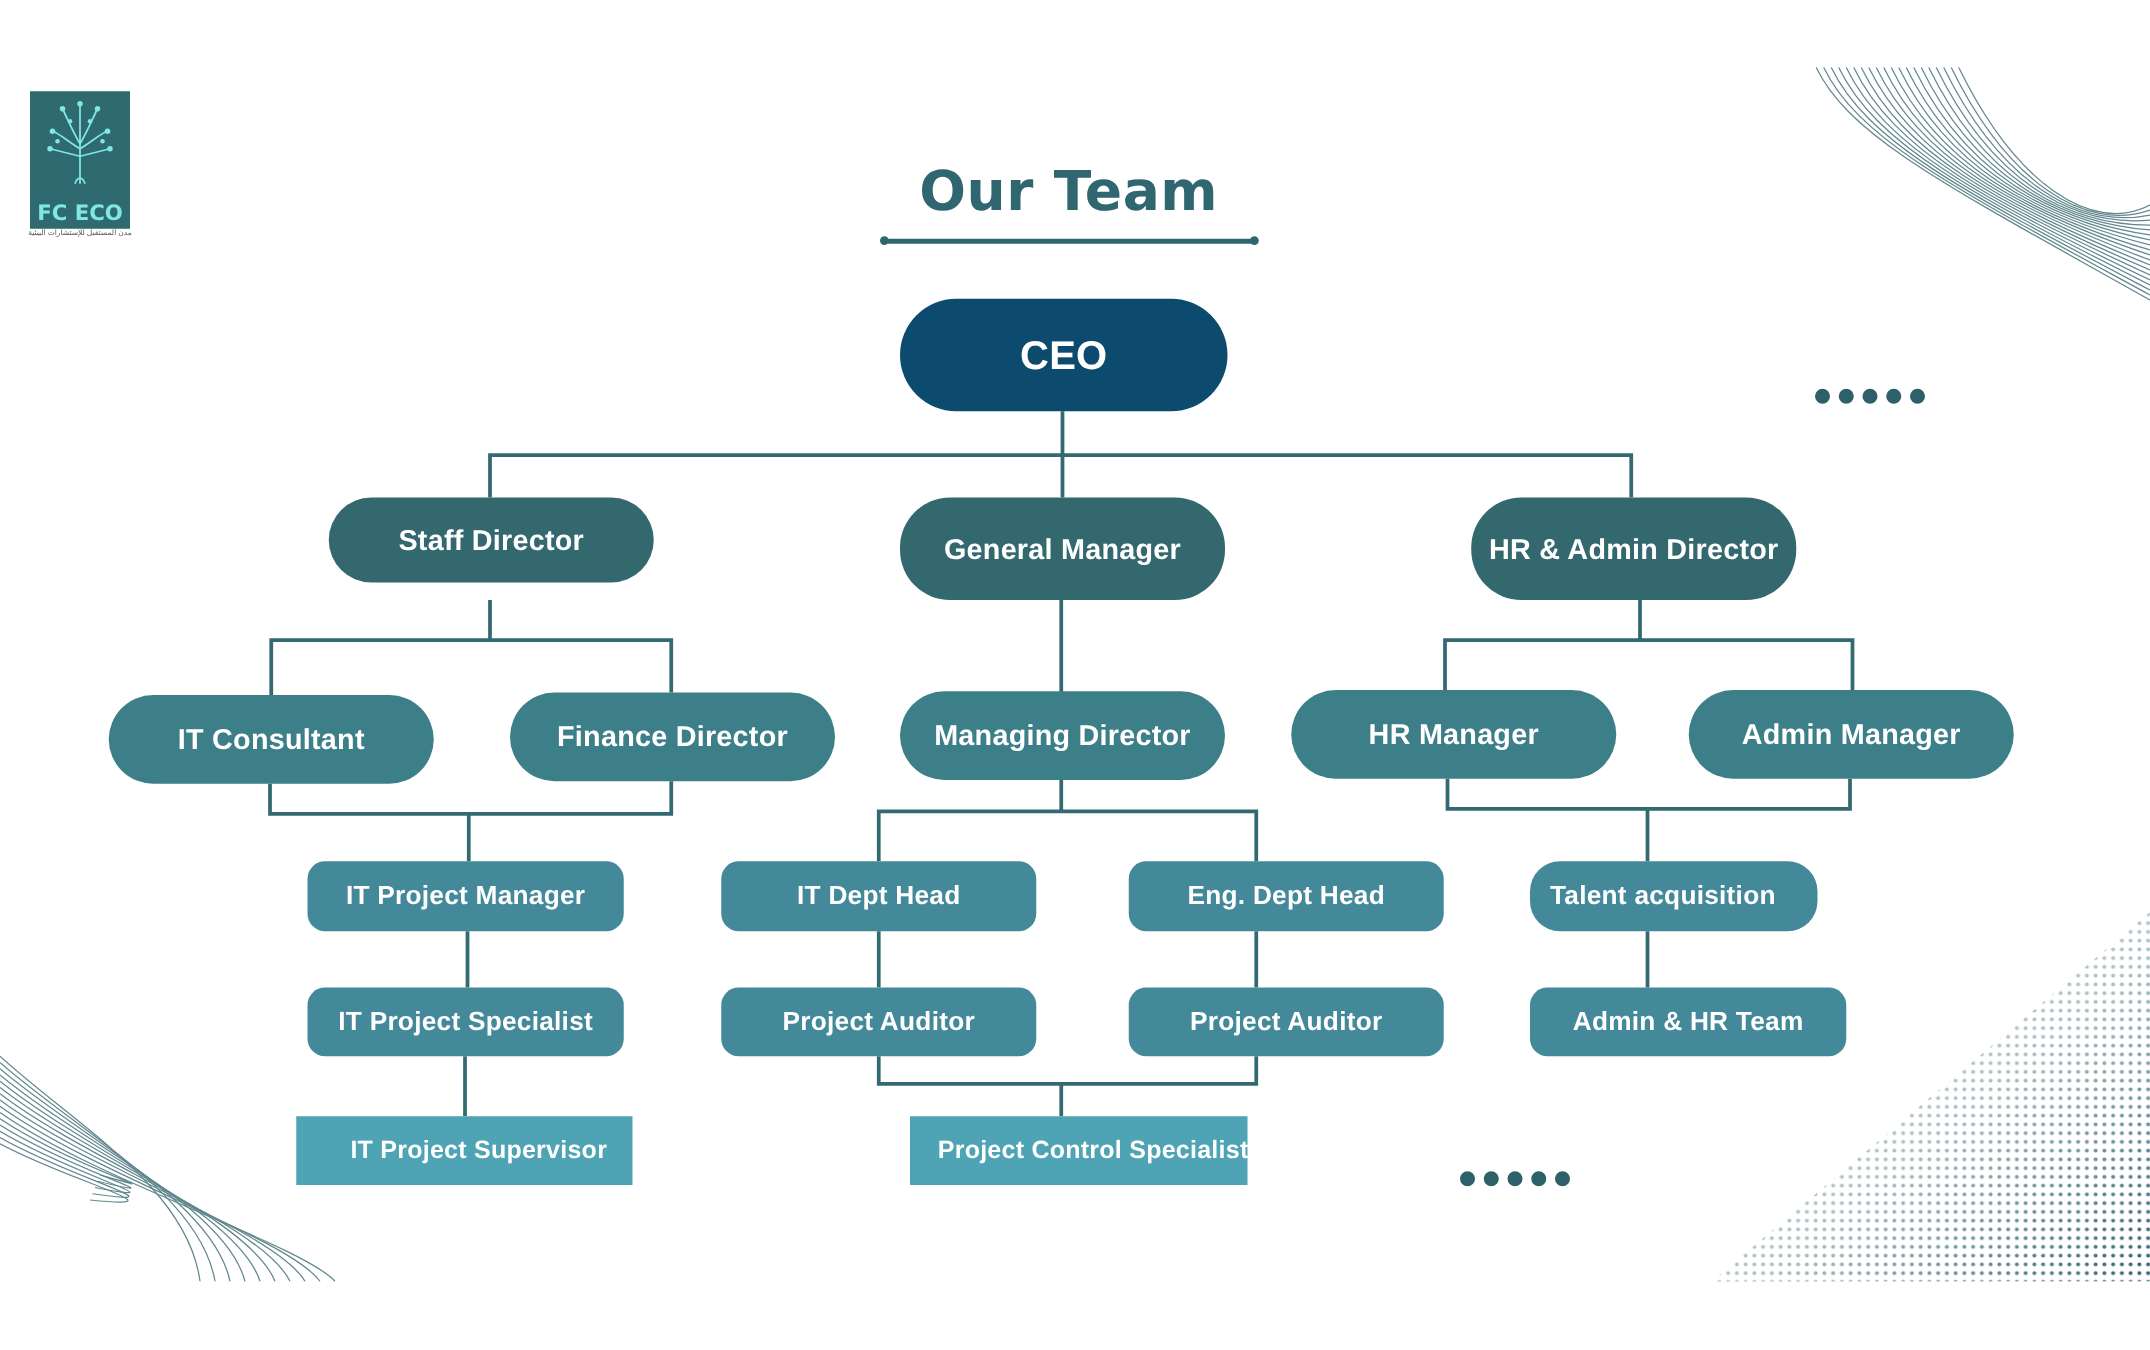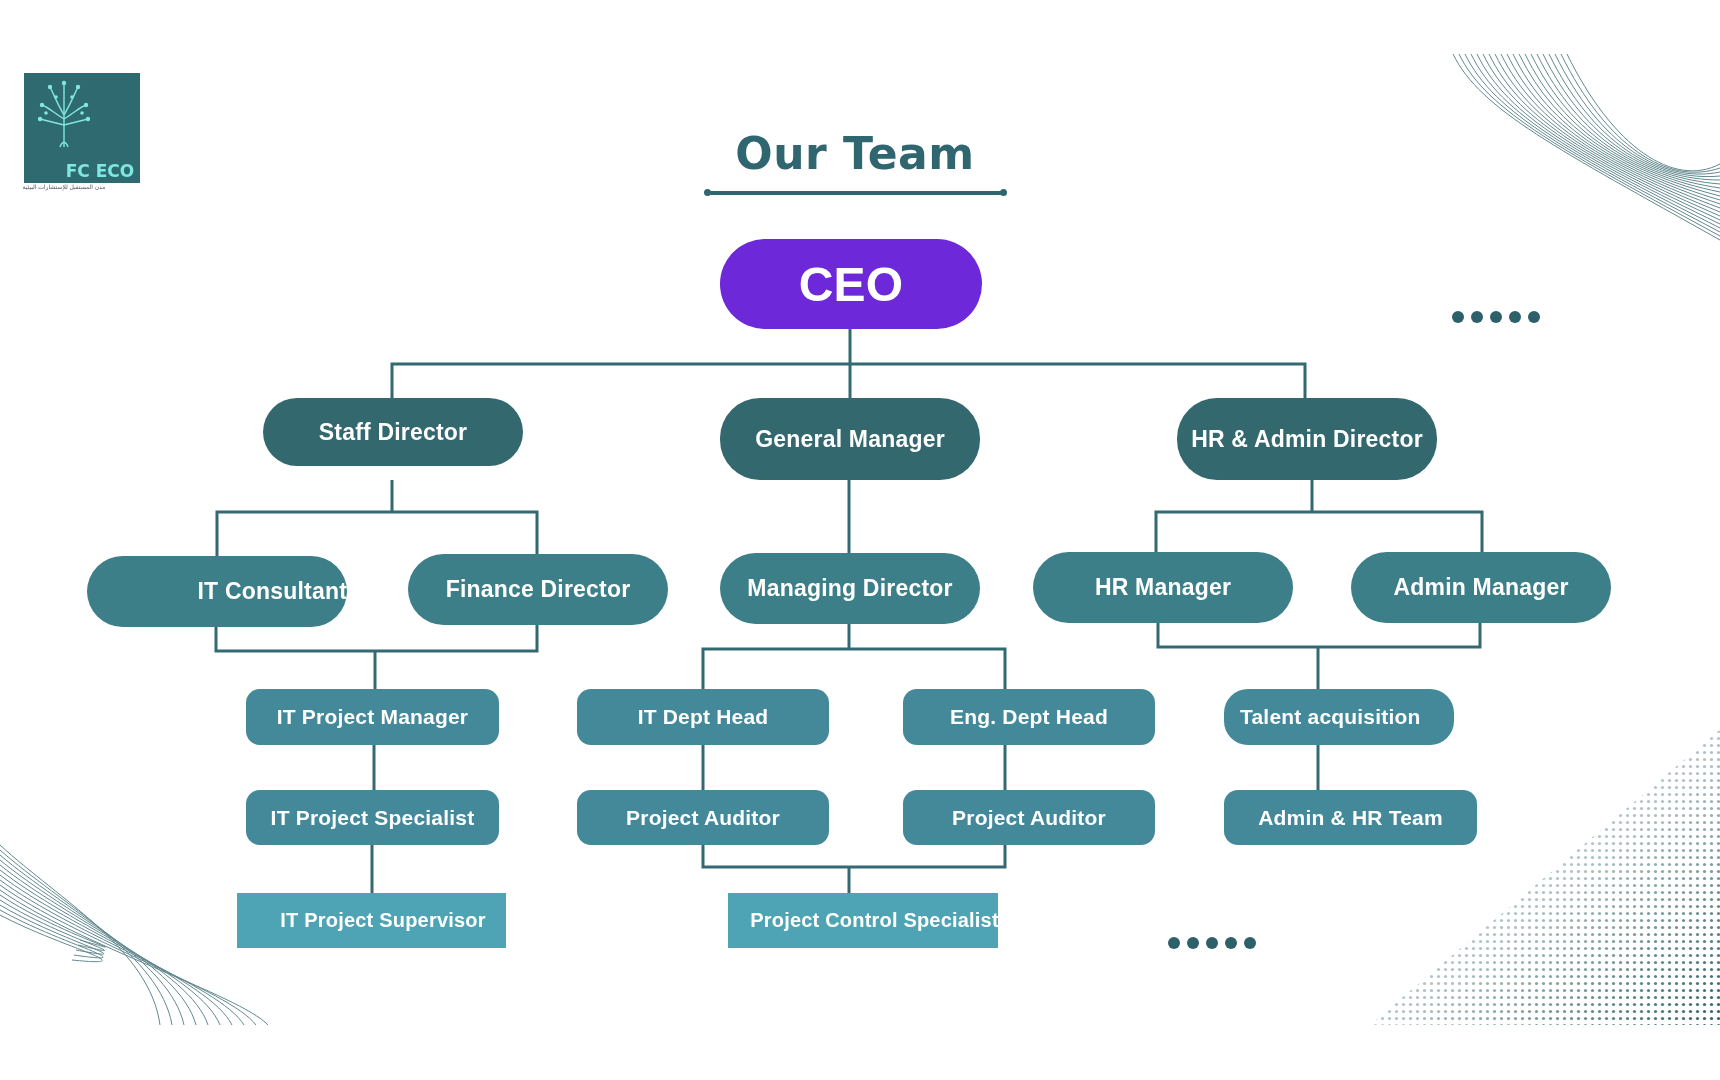--- a/index.html
+++ b/index.html
@@ -10,40 +10,40 @@
   }
   .layer { position: absolute; left: 0; top: 0; width: 1720px; height: 1080px; }
   .node {
     position: absolute; display: flex; align-items: center; justify-content: center;
     color: #ffffff; font-weight: bold; box-sizing: border-box; white-space: nowrap;
     letter-spacing: 0.2px;
   }
   .pill { border-radius: 40px; }
   .round { border-radius: 14px; }
   .rect { border-radius: 0; }
-  .lvl0 { background: #6d28d9; font-size: 48px; }
+  .lvl0 { background: #0c4a6e; font-size: 32px; }
   .lvl1 { background: #33686e; font-size: 23px; }
   .lvl2 { background: #3d7f88; font-size: 23px; }
   .lvl3 { background: #43899a; font-size: 21px; }
   .lvl4 { background: #4ea4b4; font-size: 20px; padding-left: 23px; }
   .title {
     position: absolute; left: 700px; top: 128px; width: 310px; text-align: center;
     font-size: 44px; color: #2f6670; font-weight: bold; letter-spacing: 0.5px;
     font-family: "DejaVu Sans", sans-serif;
   }
   .title-rule {
     position: absolute; left: 709px; top: 191px; width: 294px; height: 4px;
     background: #2f6670; border-radius: 2px;
   }
   .title-dot { position: absolute; top: 189px; width: 7px; height: 7px; border-radius: 50%; background: #2f6670; }
   .dots { position: absolute; display: flex; gap: 7px; }
   .dots span { width: 12px; height: 12px; border-radius: 50%; background: #2d6068; display: block; }
   .logo {
     position: absolute; left: 24px; top: 73px; width: 80px; height: 110px;
-    background: #2f6a70; display: flex; flex-direction: column; align-items: center; justify-content: flex-end; padding-left: 36px;
+    background: #2f6a70; display: flex; flex-direction: column; align-items: center; justify-content: flex-end;
   }
   .logo-text { color: #7fe8e0; font-size: 17px; font-weight: bold; margin-bottom: 2px; font-family: "DejaVu Sans", sans-serif; }
   .logo-sub { position: absolute; left: 22px; top: 184px; width: 84px; font-size: 6px; color: #555; text-align: center; line-height: 7px; }
 </style>
 </head>
 <body>
 
 <svg class="layer" viewBox="0 0 1720 1080">
   <defs>
     <pattern id="halftone" width="7" height="7" patternUnits="userSpaceOnUse">
@@ -198,21 +198,21 @@
 <div class="node pill lvl1" style="left:263px; top:398px; width:260px; height:68px;">
   <span>Staff Director</span>
 </div>
 <div class="node pill lvl1" style="left:720px; top:398px; width:260px; height:82px;">
   <span>General Manager</span>
 </div>
 <div class="node pill lvl1" style="left:1177px; top:398px; width:260px; height:82px;">
   <span>HR &amp; Admin Director</span>
 </div>
 
-<div class="node pill lvl2" style="left:87px; top:556px; width:260px; height:71px; border-radius:36px;justify-content:flex-end;">
+<div class="node pill lvl2" style="left:87px; top:556px; width:260px; height:71px; border-radius:36px;">
   <span>IT Consultant</span>
 </div>
 <div class="node pill lvl2" style="left:408px; top:554px; width:260px; height:71px; border-radius:36px;">
   <span>Finance Director</span>
 </div>
 <div class="node pill lvl2" style="left:720px; top:553px; width:260px; height:71px; border-radius:36px;">
   <span>Managing Director</span>
 </div>
 <div class="node pill lvl2" style="left:1033px; top:552px; width:260px; height:71px; border-radius:36px;">
   <span>HR Manager</span>

